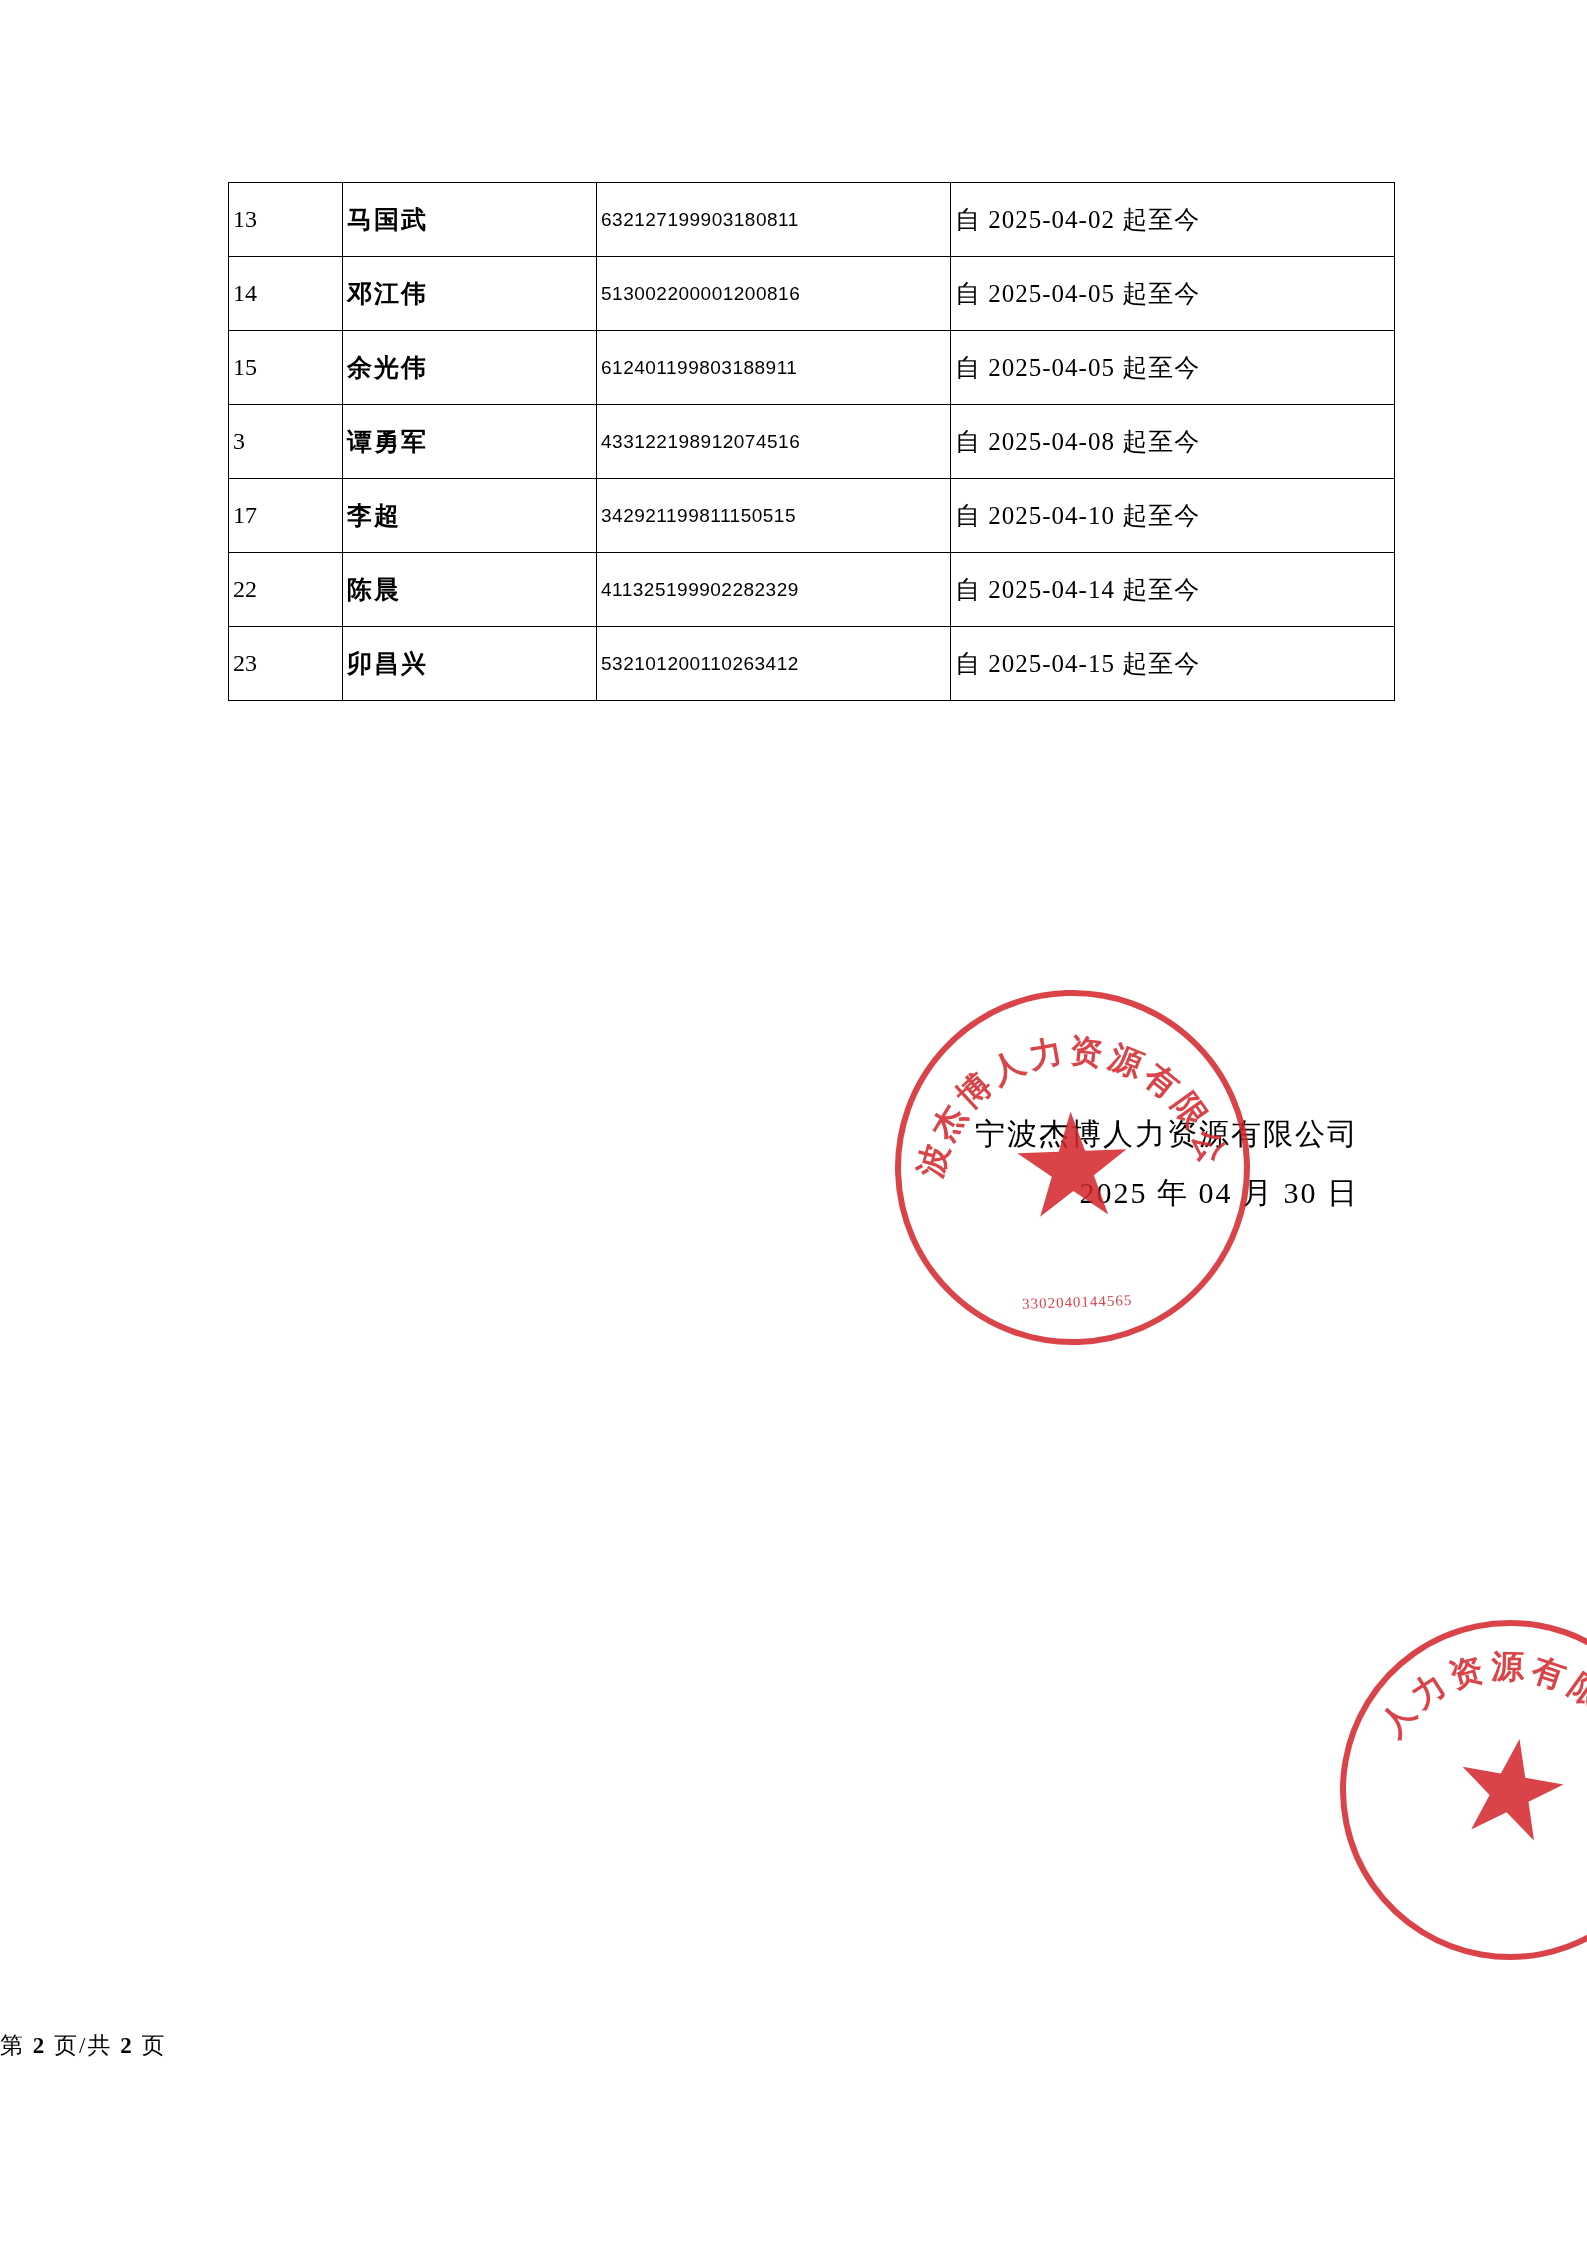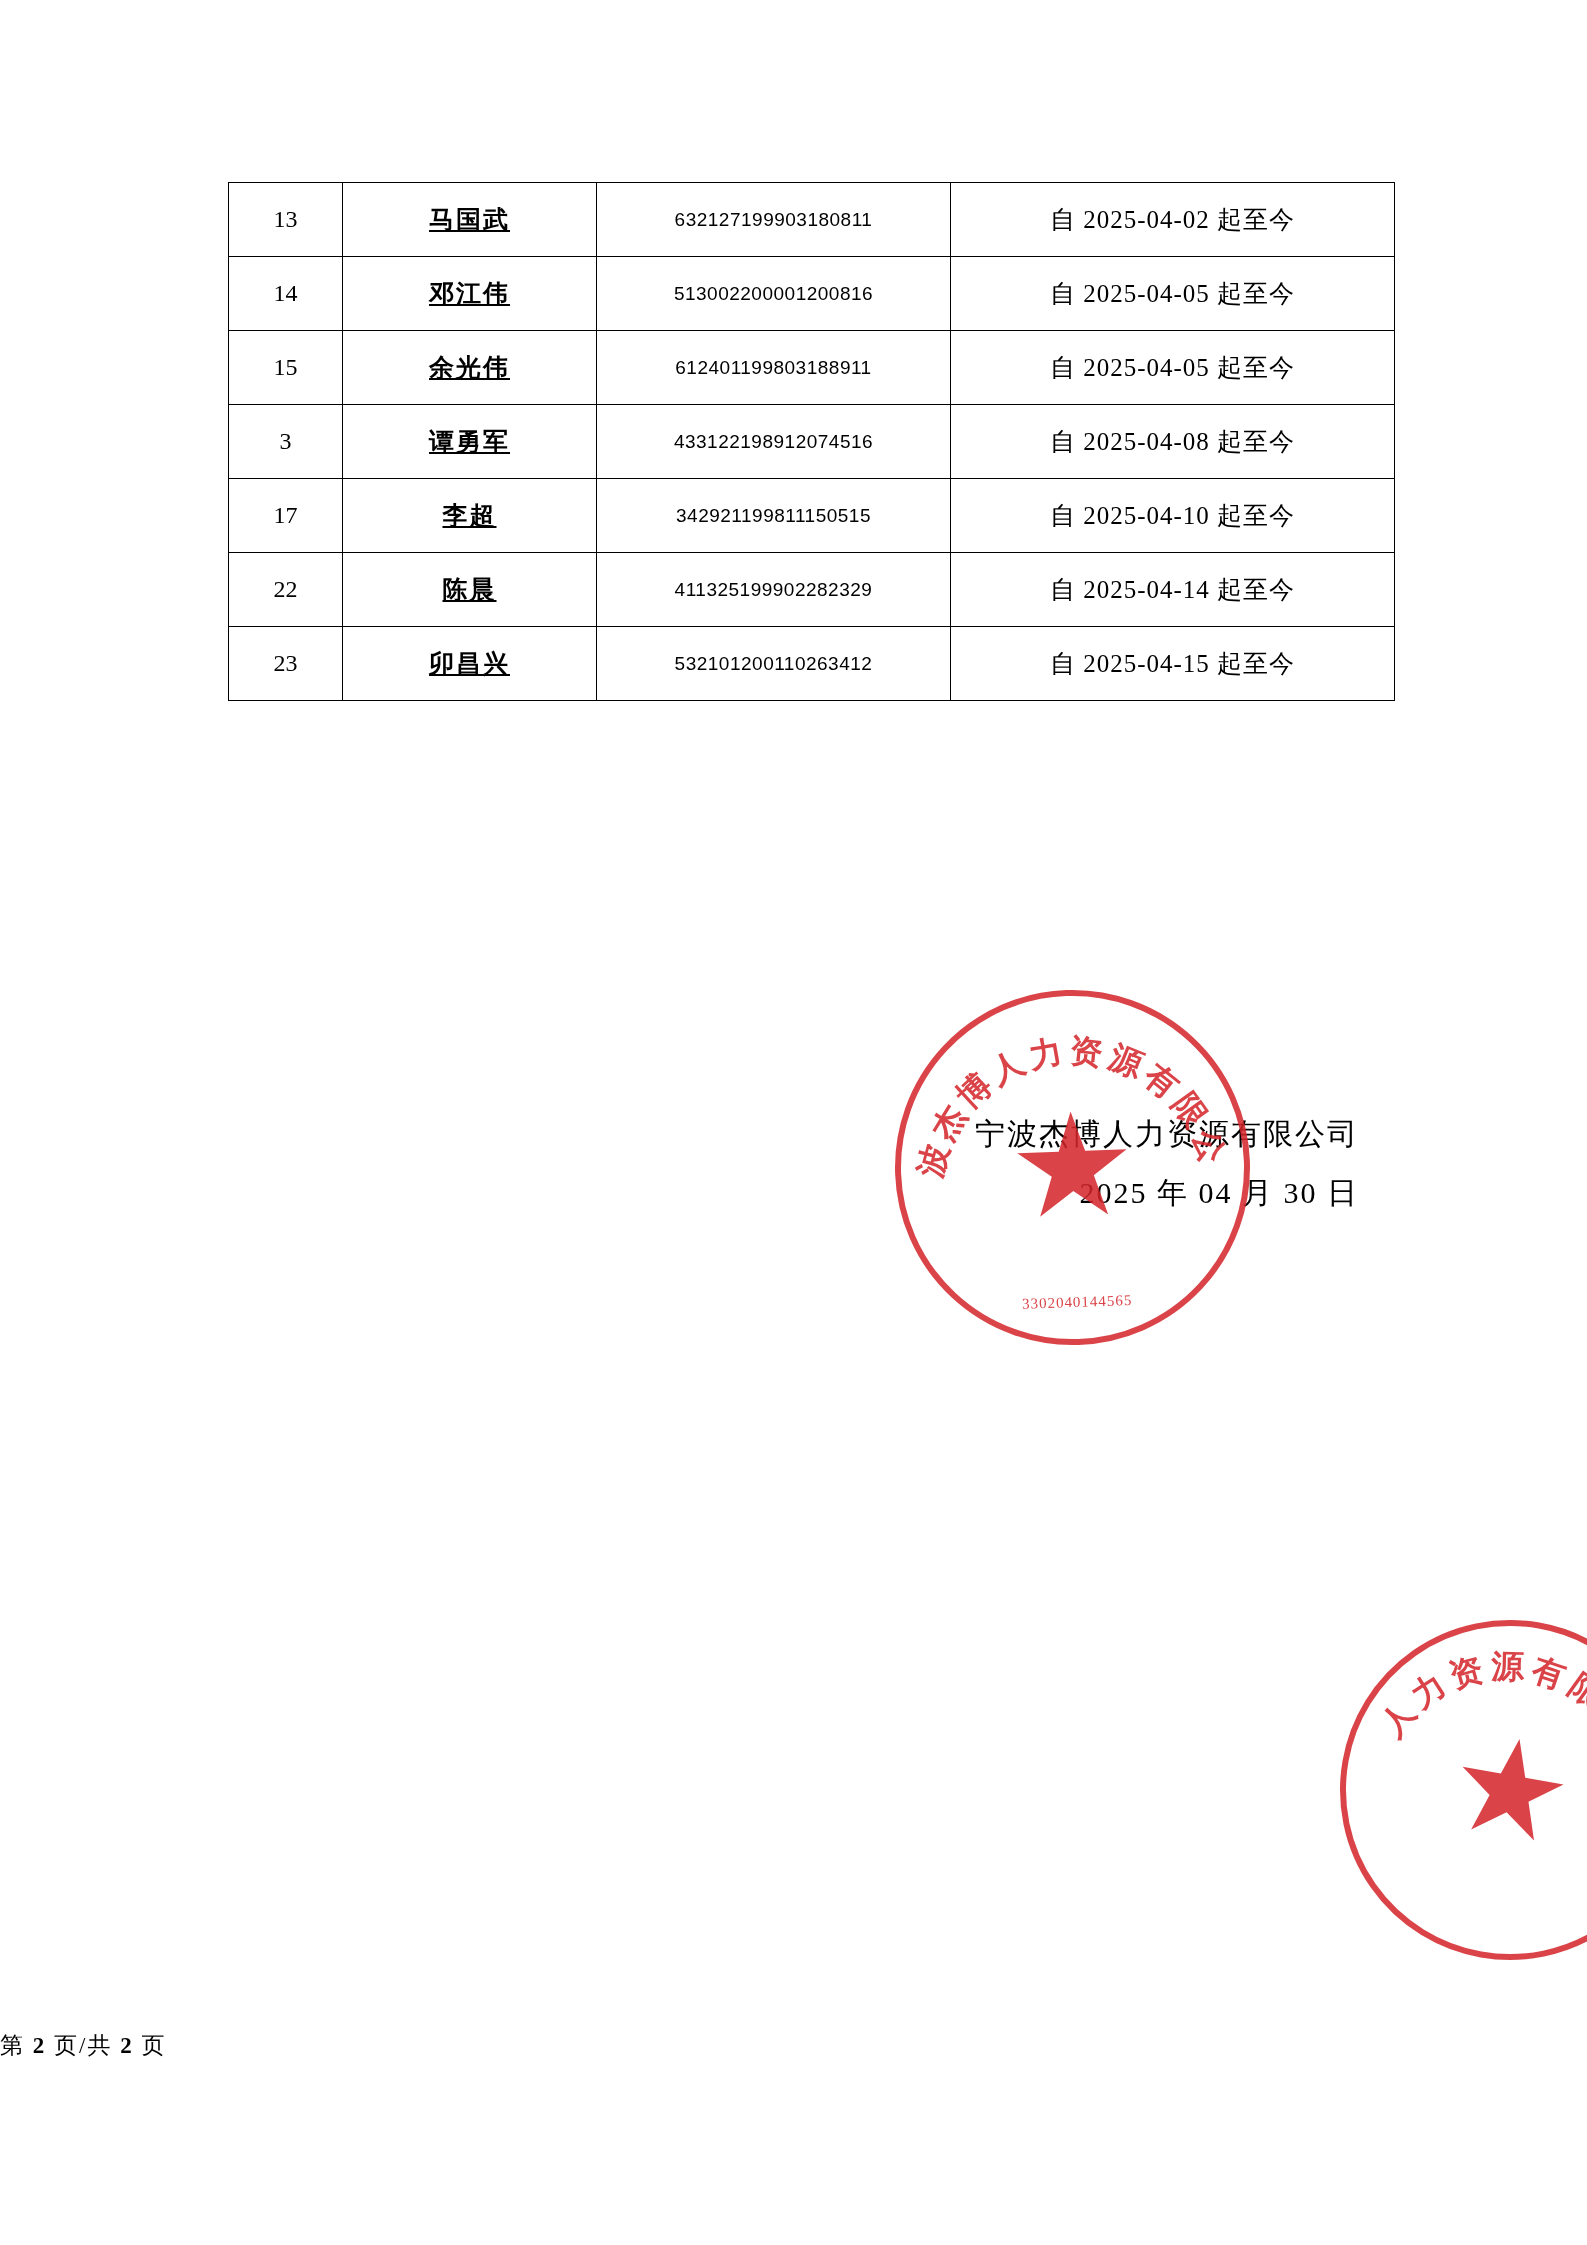--- a/index.html
+++ b/index.html
@@ -31,34 +31,33 @@
     width: 1130px;
   }
   table.roster {
     border-collapse: collapse;
     width: 1130px;
     table-layout: fixed;
   }
   table.roster td {
     border: 1.5px solid #000000;
     height: 73px;
-    text-align: center;
+    text-align: left;
     vertical-align: middle;
     font-size: 24px;
     font-family: "Liberation Serif", serif;
     padding: 0 4px;
   }
   table.roster td.col-idx { width: 105px; }
   table.roster td.col-name {
     width: 245px;
     font-family: "DejaVu Sans", sans-serif;
     font-size: 25px;
     font-weight: 600;
     letter-spacing: 2px;
-    text-decoration: underline;
   }
   table.roster td.col-id {
     width: 345px;
     font-family: Liberation Sans, sans-serif;
     font-size: 19px;
     letter-spacing: 0.5px;
   }
   table.roster td.col-period {
     width: 435px;
     font-size: 25px;

